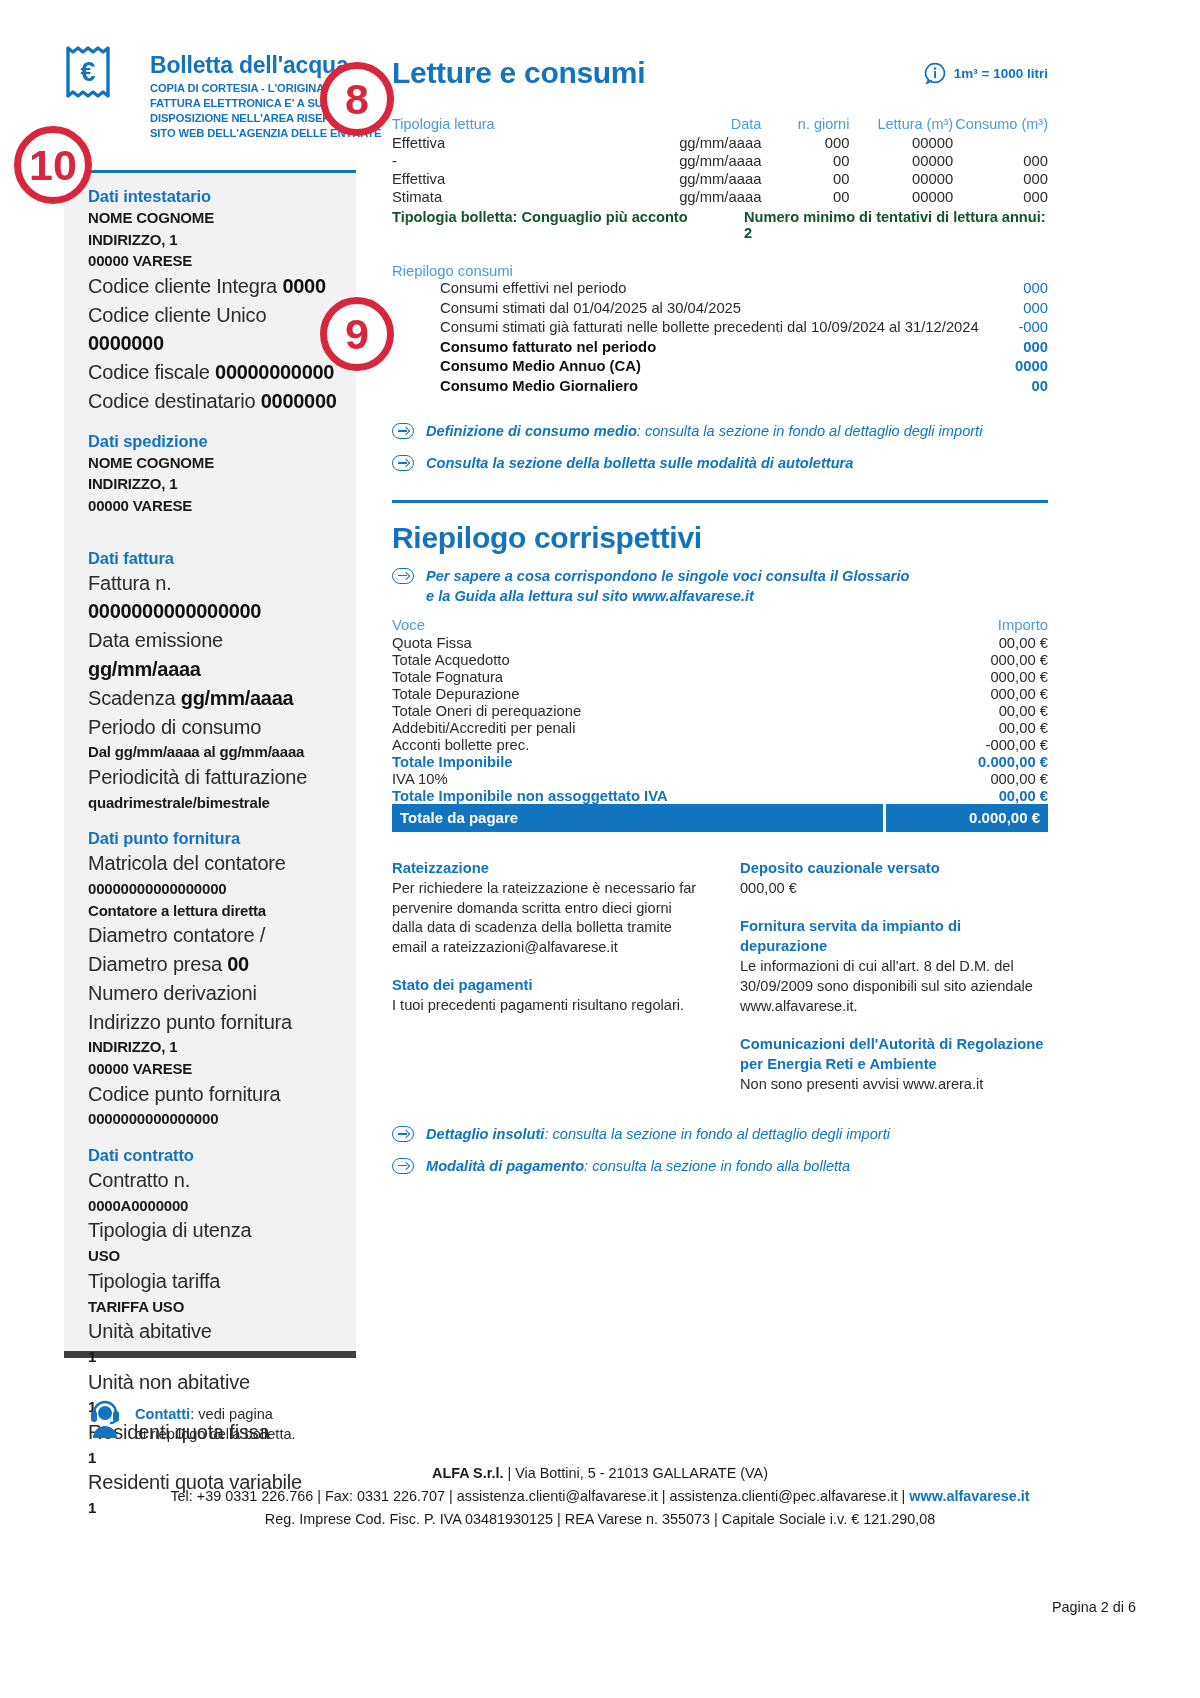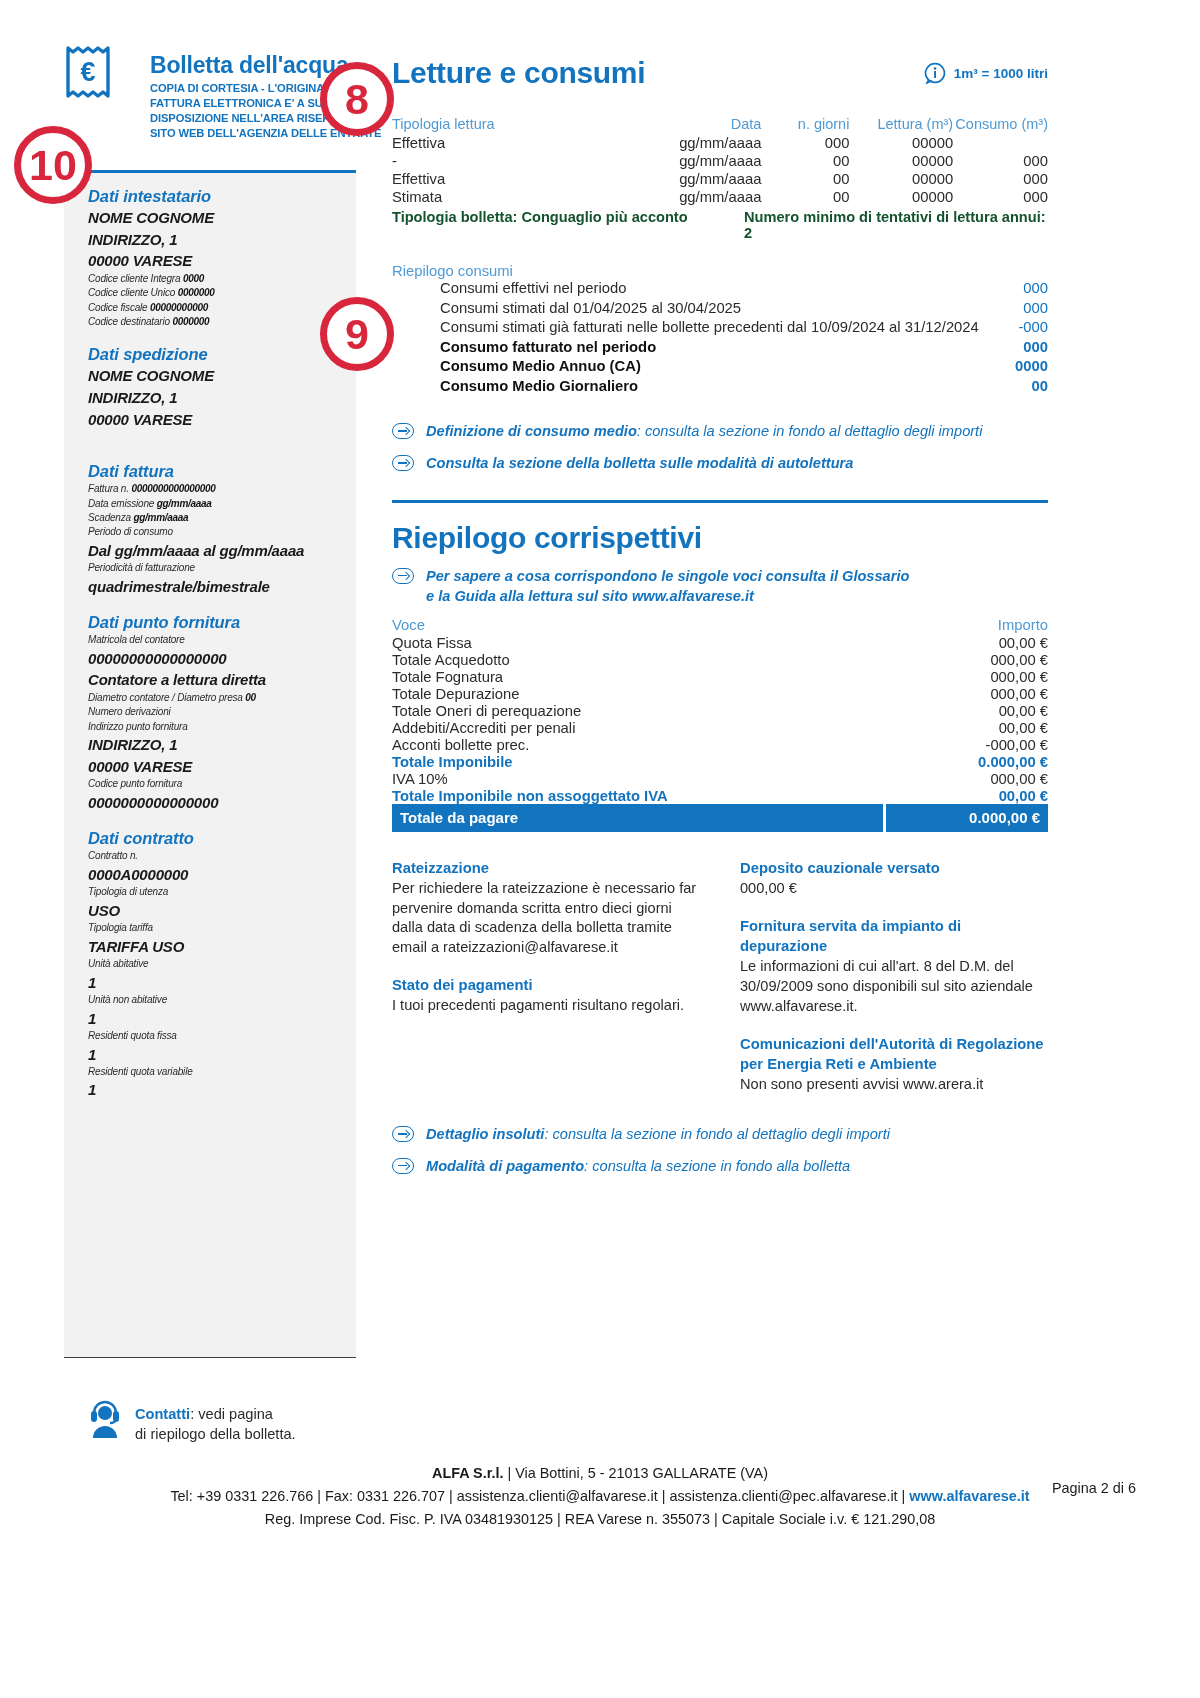--- a/index.html
+++ b/index.html
@@ -37,31 +37,30 @@
   .badge-10 { left: 14px; top: 126px; width: 78px; height: 78px; font-size: 43px; }
   .badge-8  { left: 320px; top: 62px;  width: 74px; height: 74px; font-size: 43px; }
   .badge-9  { left: 320px; top: 297px; width: 74px; height: 74px; font-size: 43px; }
 
   
   .sidebar {
     position: absolute; left: 64px; top: 170px;
     width: 292px; height: 1188px;
     background: #f2f2f2;
     border-top: 3px solid #1273bf;
-    border-bottom: 1px solid #404040;
+    border-bottom: 7px solid #404040;
     padding: 14px 16px 10px 24px;
-    font-style: italic;
   }
   .sb-head {
     color: #1273bf; font-size: 16.5px; font-weight: bold;
     margin-top: 16px; margin-bottom: 1px; letter-spacing: -0.1px;
   }
   .sb-head:first-child { margin-top: 0; }
   .sb-strong { font-size: 15px; font-weight: bold; line-height: 1.44; letter-spacing: -0.2px; }
-  .sb-line { font-size: 10px; line-height: 1.44; color: #2b2b2b; letter-spacing: -0.2px; }
+  .sb-line { font-size: 20px; line-height: 1.44; color: #2b2b2b; letter-spacing: -0.2px; }
   .sb-line b { color: #111; letter-spacing: -0.3px; }
   .sb-gap { height: 16px; }
 
   
   .main { position: absolute; left: 392px; top: 56px; width: 656px; }
 
   .sec-title {
     color: #1273bf; font-size: 30px; font-weight: bold;
     letter-spacing: -0.3px;
   }
@@ -152,21 +151,21 @@
   .contacts .txt { font-size: 14.6px; color: #2b2b2b; line-height: 1.38; padding-top: 6px; }
   .contacts .txt b { color: #1273bf; }
 
   .footer {
     position: absolute; left: 0; top: 1462px; width: 1200px;
     text-align: center; font-size: 14.4px; color: #1a1a1a; line-height: 1.6;
   }
   .footer b { font-weight: bold; }
   .footer .blue { color: #1273bf; font-weight: bold; }
   .pagenum {
-    position: absolute; right: 64px; top: 1480px;
+    position: absolute; right: 64px; top: 1599px;
     font-size: 14.4px; color: #1a1a1a;
   }
 </style>
 </head>
 <body>
 
 <div class="page">
 
   <div class="brand">
     <svg class="brand-mark" viewBox="0 0 48 56">

